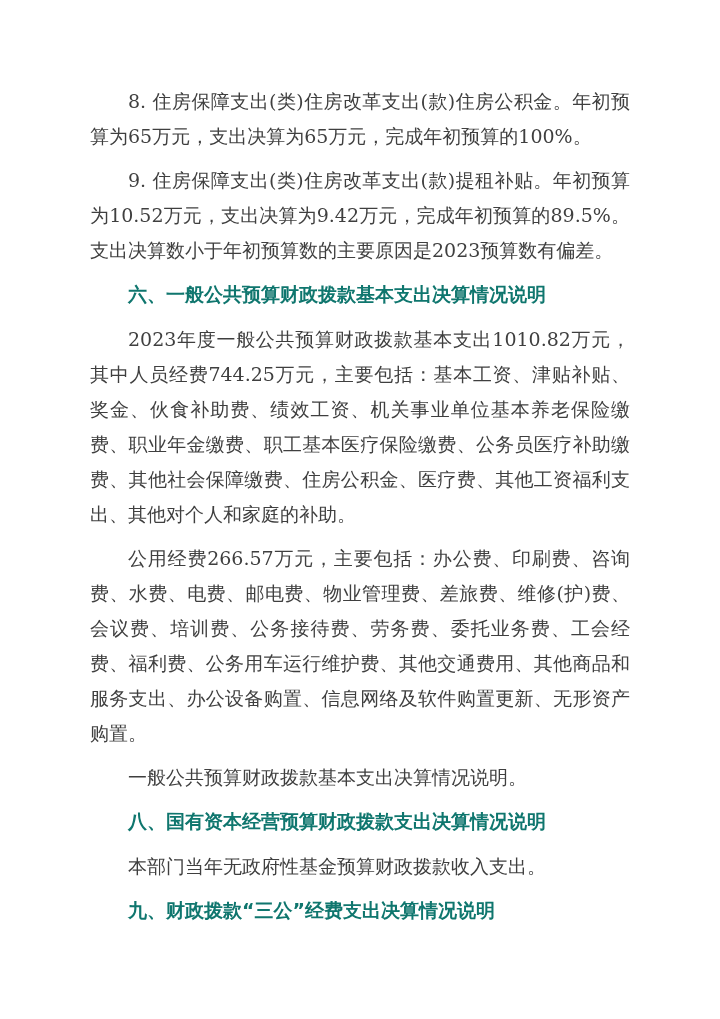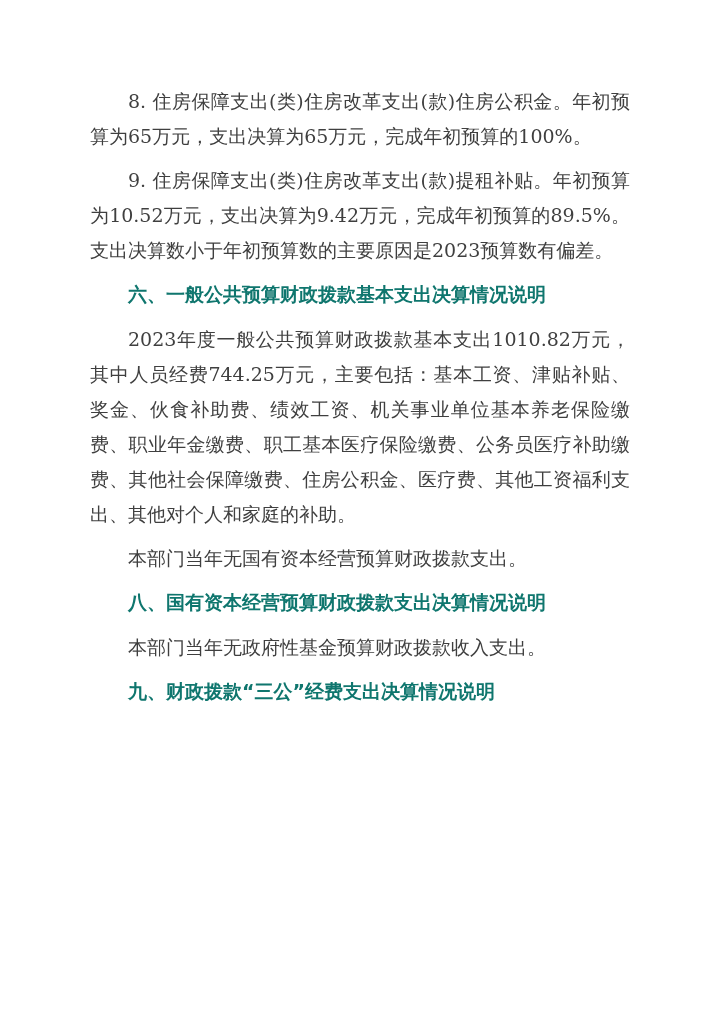--- a/index.html
+++ b/index.html
@@ -38,18 +38,19 @@
 </style>
 </head>
 <body>
 
 <div class="page">
   <div class="doc">
     <p class="body">8. 住房保障支出(类)住房改革支出(款)住房公积金。年初预算为65万元，支出决算为65万元，完成年初预算的100%。</p>
     <p class="body">9. 住房保障支出(类)住房改革支出(款)提租补贴。年初预算为10.52万元，支出决算为9.42万元，完成年初预算的89.5%。支出决算数小于年初预算数的主要原因是2023预算数有偏差。</p>
     <h2 class="heading">六、一般公共预算财政拨款基本支出决算情况说明</h2>
     <p class="body">2023年度一般公共预算财政拨款基本支出1010.82万元，其中人员经费744.25万元，主要包括：基本工资、津贴补贴、奖金、伙食补助费、绩效工资、机关事业单位基本养老保险缴费、职业年金缴费、职工基本医疗保险缴费、公务员医疗补助缴费、其他社会保障缴费、住房公积金、医疗费、其他工资福利支出、其他对个人和家庭的补助。</p>
-    <p class="body">本部门当年无国有资本经营预算财政拨款支出。</p>
+    <p class="body">公用经费266.57万元，主要包括：办公费、印刷费、咨询费、水费、电费、邮电费、物业管理费、差旅费、维修(护)费、会议费、培训费、公务接待费、劳务费、委托业务费、工会经费、福利费、公务用车运行维护费、其他交通费用、其他商品和服务支出、办公设备购置、信息网络及软件购置更新、无形资产购置。</p>
+    <p class="body">一般公共预算财政拨款基本支出决算情况说明。</p>
     <h2 class="heading">八、国有资本经营预算财政拨款支出决算情况说明</h2>
     <p class="body">本部门当年无政府性基金预算财政拨款收入支出。</p>
     <h2 class="heading">九、财政拨款“三公”经费支出决算情况说明</h2>
   </div>
 </div>
 
 </body></html>

